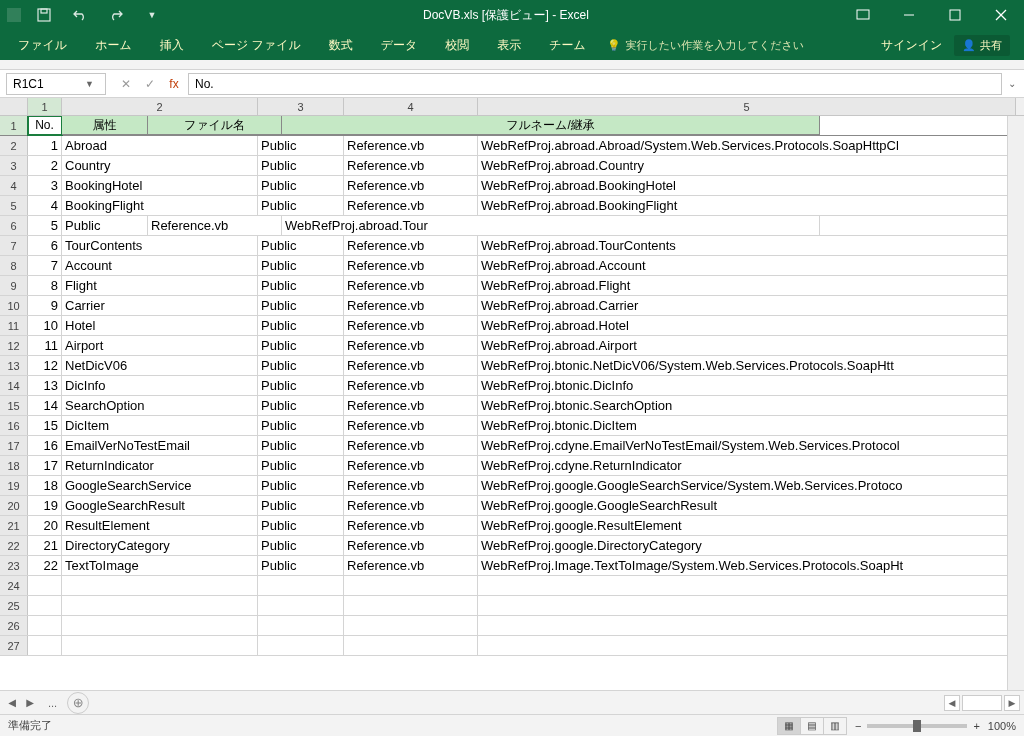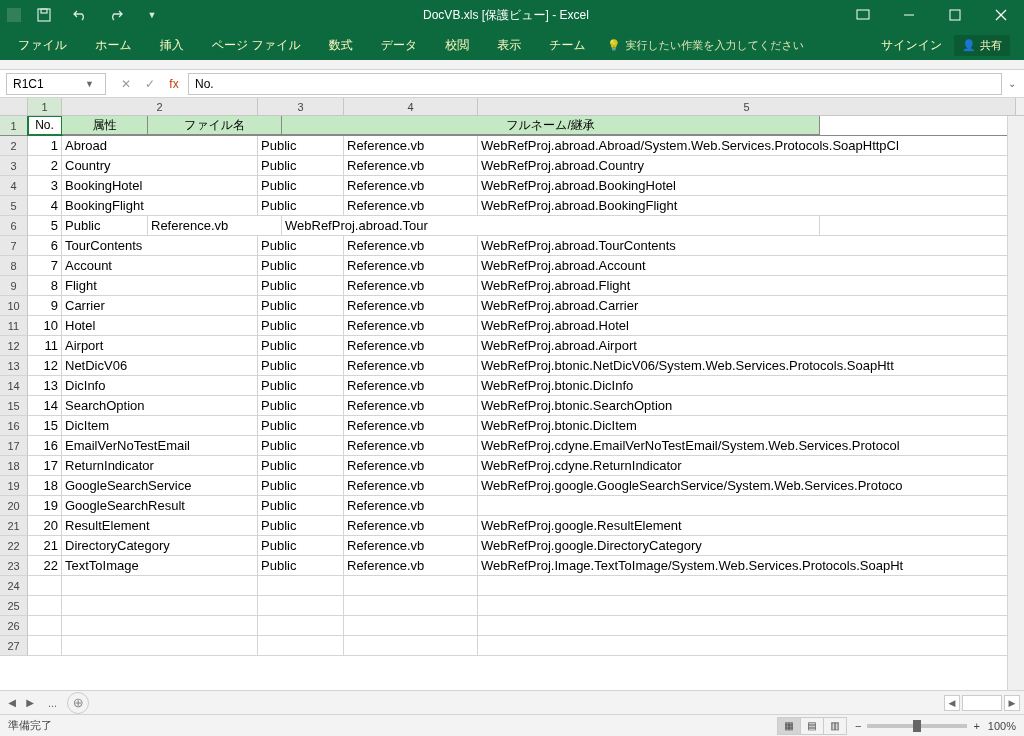--- a/index.html
+++ b/index.html
@@ -317,20 +317,21 @@
           <div class="cell c3">Public</div>
           <div class="cell c4">Reference.vb</div>
           <div class="cell c5">WebRefProj.google.GoogleSearchService/System.Web.Services.Protoco</div>
         </div>
         <div class="g-row">
           <div class="row-h">20</div>
           <div class="cell c1 num">19</div>
           <div class="cell c2">GoogleSearchResult</div>
           <div class="cell c3">Public</div>
           <div class="cell c4">Reference.vb</div>
+          <div class="cell c5">WebRefProj.google.GoogleSearchResult</div>
         </div>
         <div class="g-row">
           <div class="row-h">21</div>
           <div class="cell c1 num">20</div>
           <div class="cell c2">ResultElement</div>
           <div class="cell c3">Public</div>
           <div class="cell c4">Reference.vb</div>
           <div class="cell c5">WebRefProj.google.ResultElement</div>
         </div>
         <div class="g-row">

